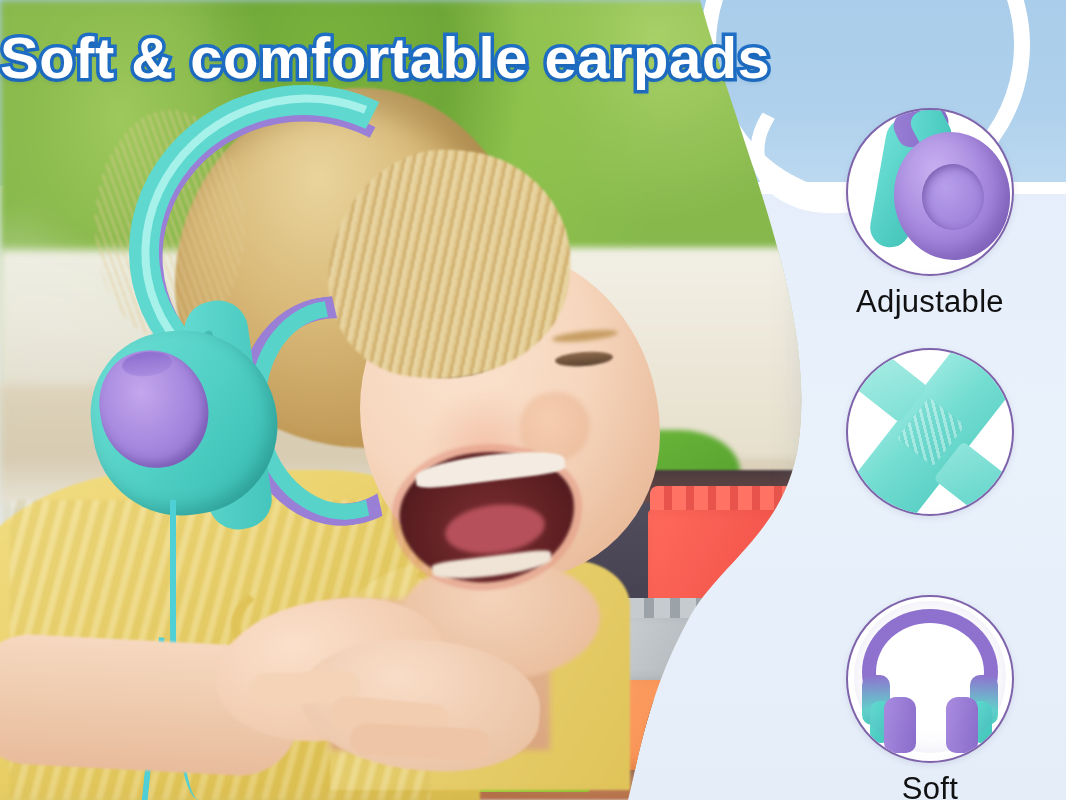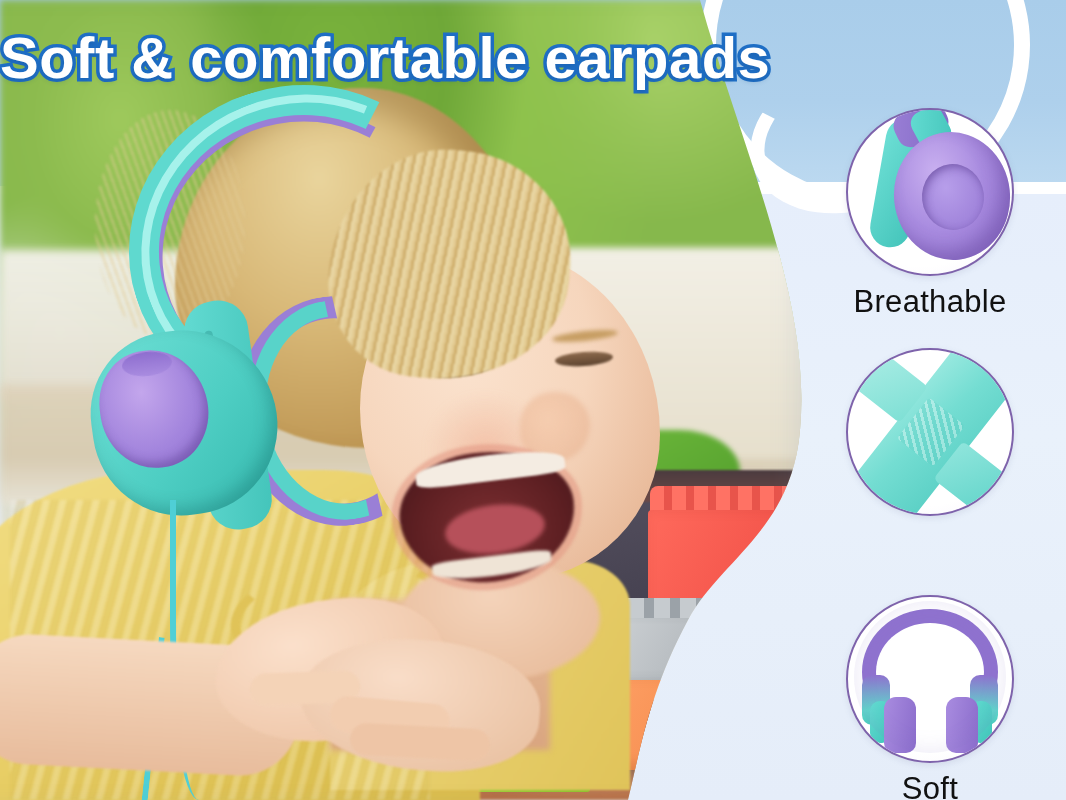--- a/index.html
+++ b/index.html
@@ -314,21 +314,21 @@
   <div class="headline">Soft &amp; comfortable earpads</div>
 
   <div class="feature f1">
     <div class="circle">
       <div class="c1-arm"></div>
       <div class="c1-top"></div>
       <div class="c1-teal-top"></div>
       <div class="c1-pad-out"></div>
       <div class="c1-pad-in"></div>
     </div>
-    <div class="feat-label">Breathable</div>
+    <div class="feat-label">Adjustable</div>
   </div>
 
   <div class="feature f2">
     <div class="circle">
       <div class="c2-band"></div>
       <div class="c2-tab1"></div>
       <div class="c2-tab2"></div>
       <div class="c2-notch"></div>
     </div>
   </div>

